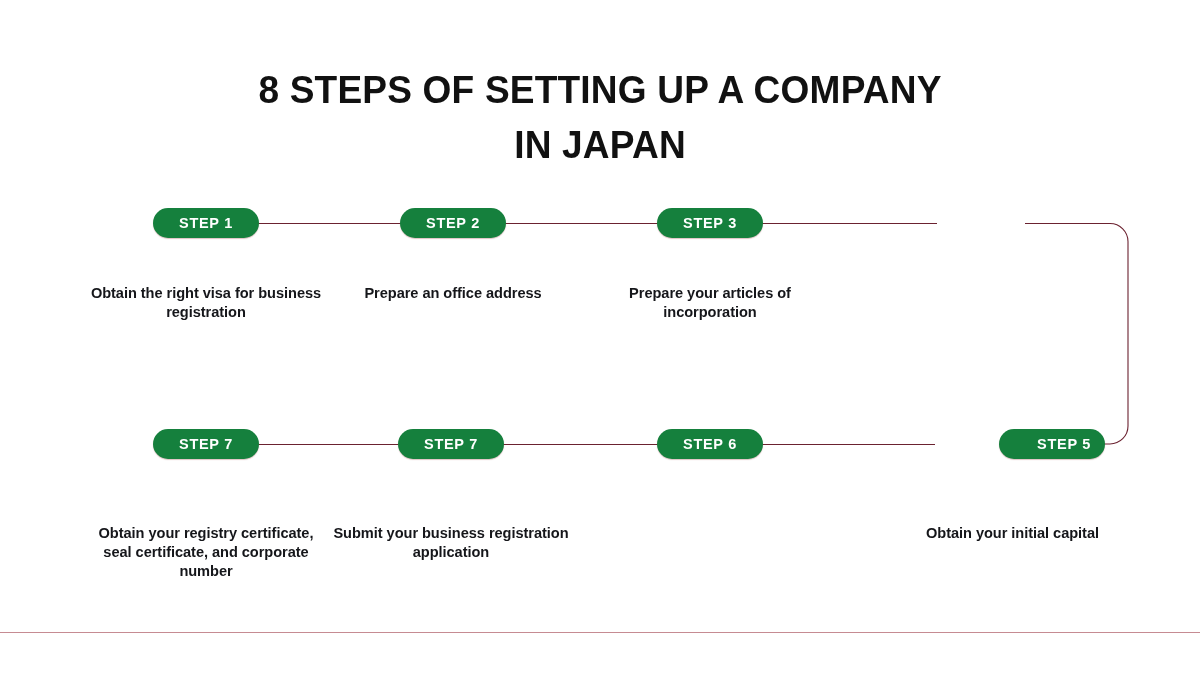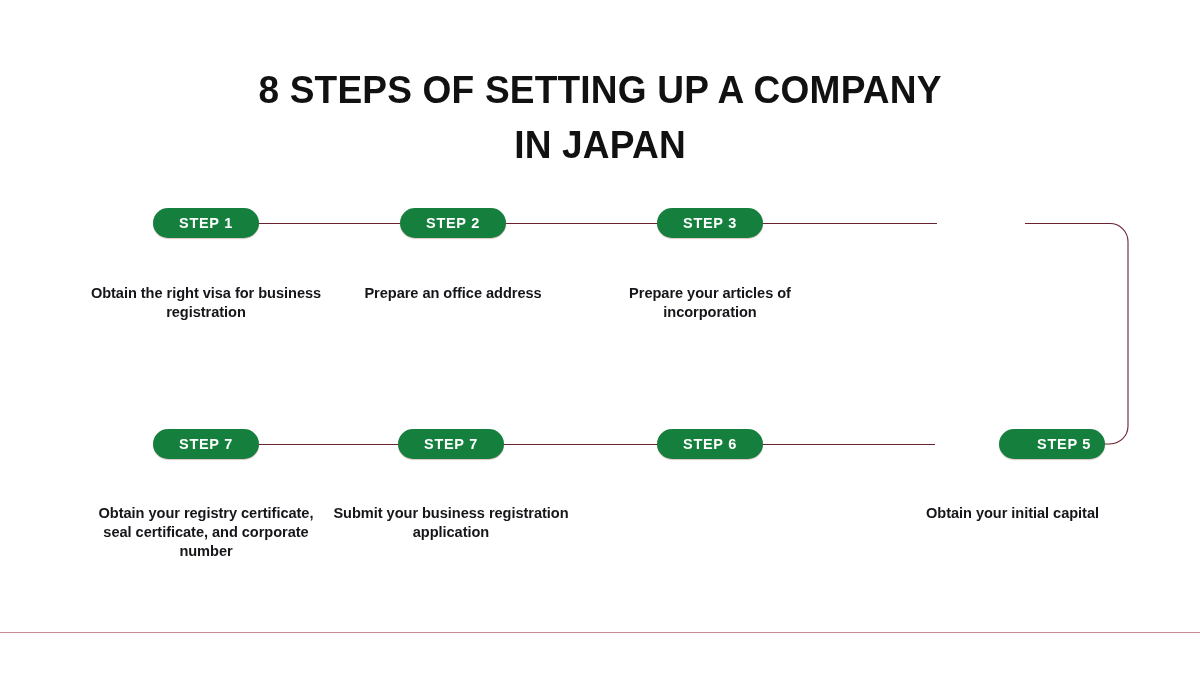--- a/index.html
+++ b/index.html
@@ -78,21 +78,21 @@
   .desc {
     margin-top: 46px;
     font-family: "Liberation Sans", sans-serif;
     font-weight: 700;
     font-size: 14.6px;
     line-height: 19px;
     color: #15161a;
     letter-spacing: -0.05px;
     padding: 0 6px;
   }
-  .row-bot .desc { margin-top: 45px; }
+  .row-bot .desc { margin-top: 65px; }
 
   
   #bottom-rule {
     position: absolute;
     left: 0;
     top: 632px;
     width: 1200px;
     height: 0;
     border-top: 1.6px solid #C68B92;
   }

